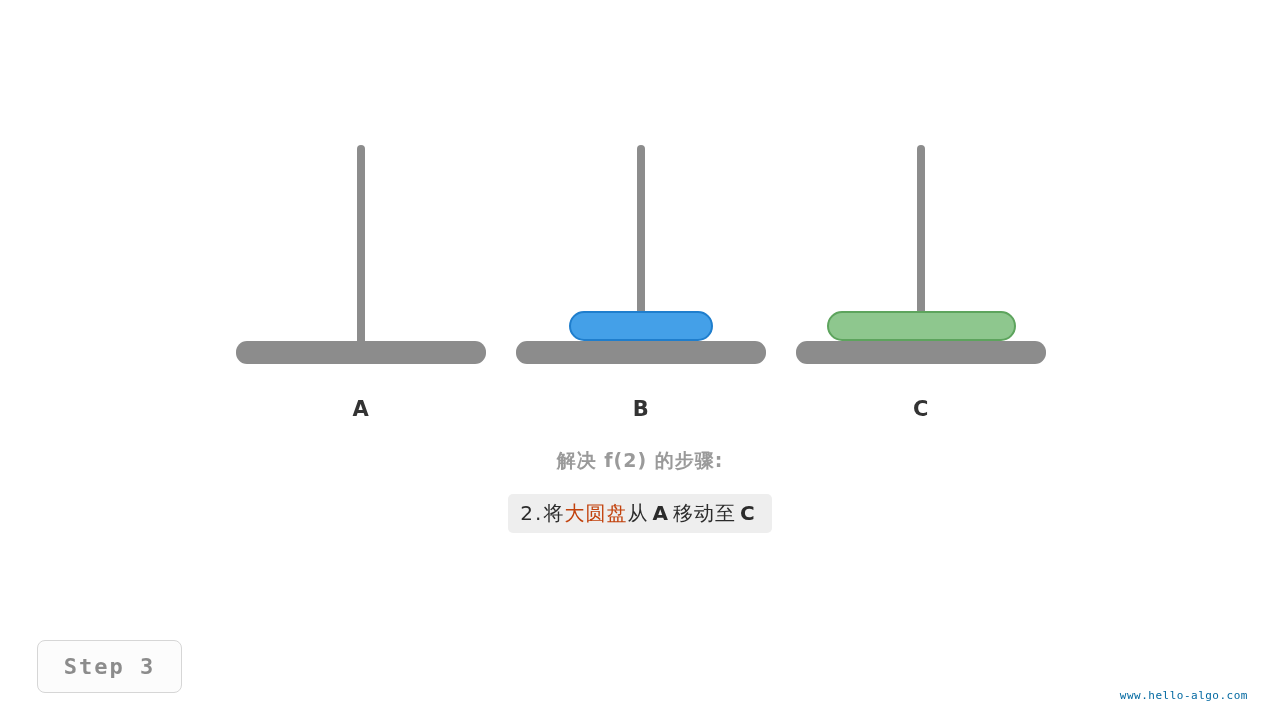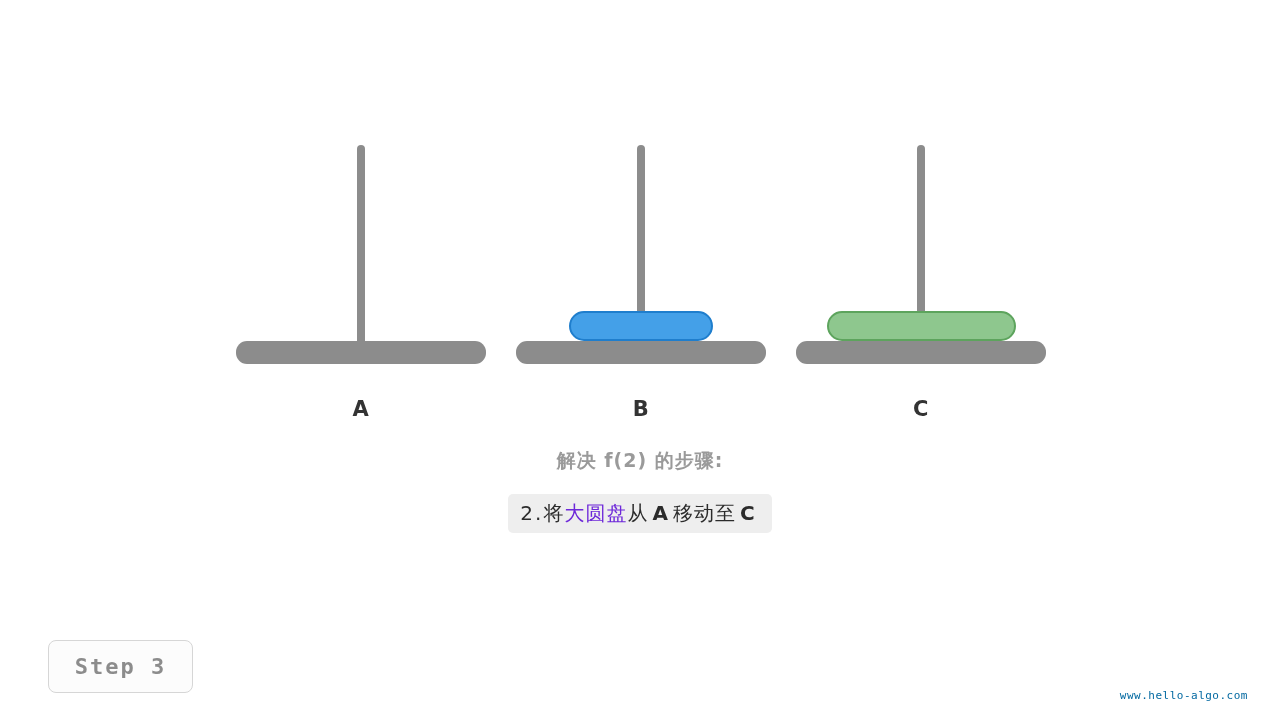--- a/index.html
+++ b/index.html
@@ -120,26 +120,26 @@
   }
   .step-line.active {
     background: #eeeeee;
   }
   .step-line .idx { letter-spacing: 2px; }
   .step-line .peg {
     font-weight: bold;
     padding: 0 4px;
   }
   .hl-blue { color: #2080d0; }
-  .hl-green { color: #6d28d9; }
+  .hl-green { color: #c2410c; }
 
   
   .step-badge {
     position: absolute;
-    left: 48px;
+    left: 37px;
     top: 640px;
     width: 145px;
     height: 53px;
     border: 1px solid #d6d6d6;
     border-radius: 8px;
     background: #fcfcfc;
     display: flex;
     align-items: center;
     justify-content: center;
     font-family: "DejaVu Sans Mono", monospace;

